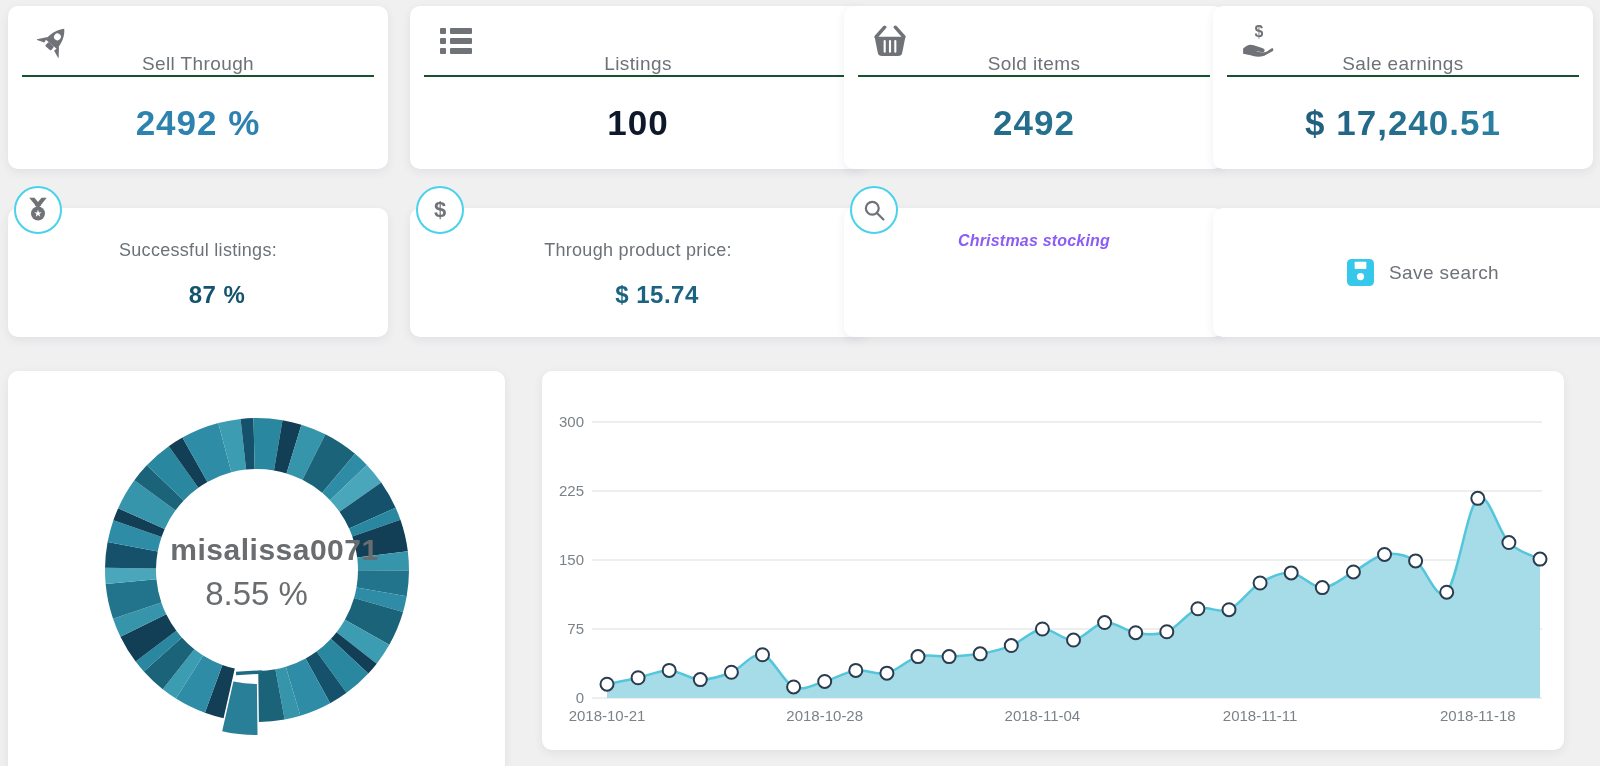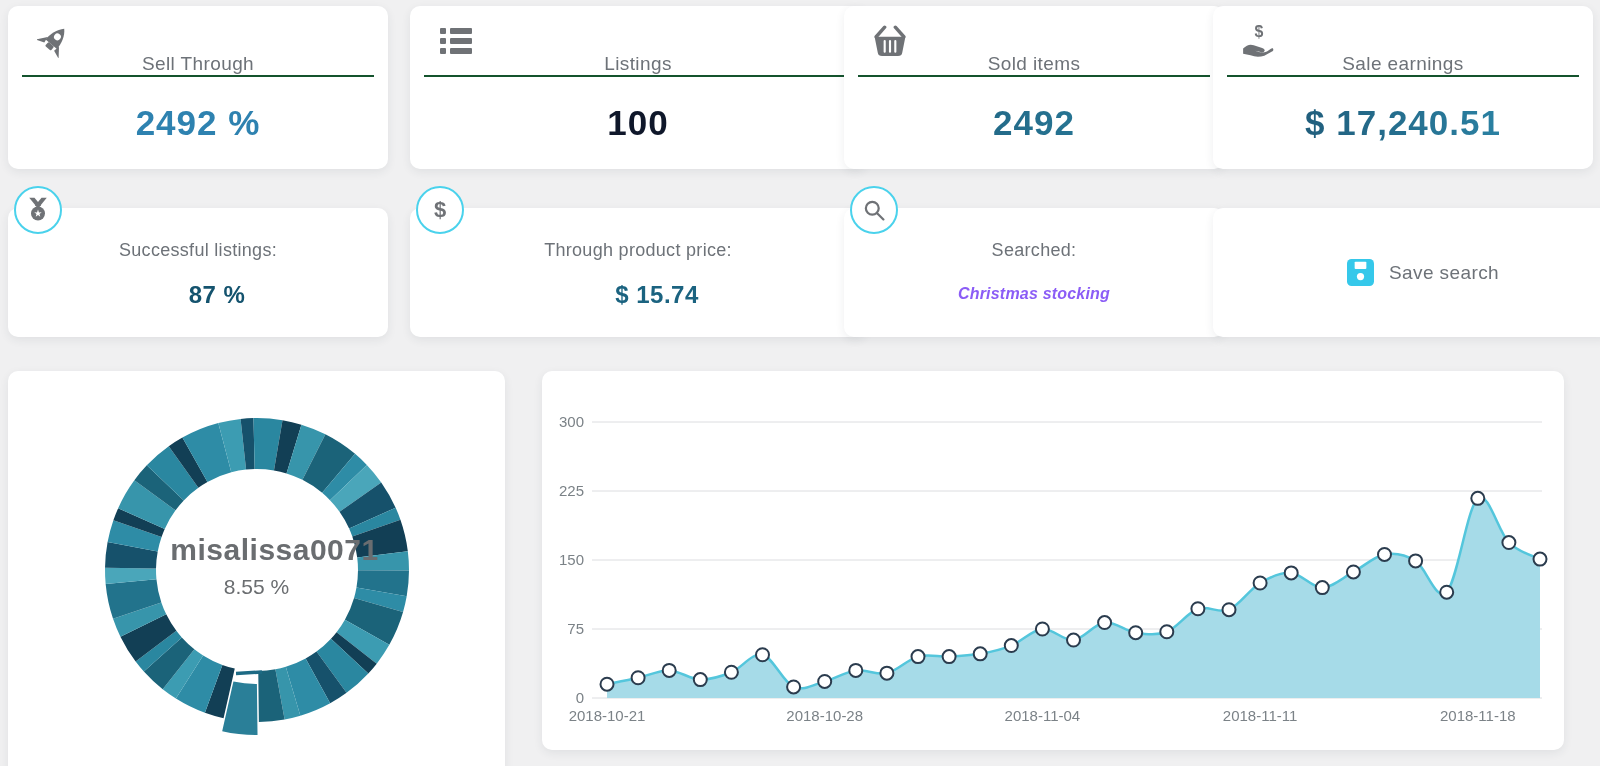--- a/index.html
+++ b/index.html
@@ -30,21 +30,21 @@
                letter-spacing:.2px;cursor:pointer;display:inline-block;}
   .badge{position:absolute;top:-22px;left:6px;width:48px;height:48px;border-radius:50%;
          background:#fff;border:2.5px solid #4ad2ec;box-sizing:border-box;
          display:flex;align-items:center;justify-content:center;}
   .save-card{display:flex;align-items:center;justify-content:center;gap:15px;cursor:pointer;padding-left:20px;}
   .save-label{font-size:19px;color:#6d7278;letter-spacing:.4px;}
   
   .donut-card{left:8px;top:371px;width:497px;height:420px;}
   .donut-center{position:absolute;left:0;right:0;top:162px;text-align:center;color:#6a6d70;}
   .donut-title{font-size:30px;font-weight:bold;letter-spacing:.5px;padding-left:36px;}
-  .donut-pct{font-size:21px;margin-top:8px;}
+  .donut-pct{font-size:33px;margin-top:8px;}
   .line-card{left:542px;top:371px;width:1022px;height:379px;}
   svg{display:block;}
   .dollar-glyph{font-size:22px;font-weight:bold;color:#6f7276;}
 </style>
 </head>
 <body>
 
 <div class="card stat-card c1">
   <div class="stat-head">
     <span class="stat-icon">
@@ -135,21 +135,20 @@
 
 <div class="card info-card c3">
   <div class="badge">
     <span>
       <svg width="24" height="24" viewBox="0 0 28 28" fill="none" stroke="#6f7276" stroke-width="2.6" stroke-linecap="round">
         <circle cx="12" cy="12" r="7.5"></circle>
           <path d="M18 18 L25 25"></path>
       </svg>
     </span>
   </div>
-  <div class="info-title">Searched:</div>
   <div><span class="search-term" style="color: #8b5cf6;">Christmas stocking</span></div>
 </div>
 
 <div class="card info-card c4 save-card">
   <span>
     <svg width="27" height="27" viewBox="0 0 30 30">
       <rect x="0" y="0" width="30" height="30" rx="5" fill="#35c8ea"></rect>
       <rect x="8.5" y="3" width="13" height="8" rx="1" fill="#ffffff"></rect>
       <circle cx="15" cy="19.5" r="4" fill="#ffffff"></circle>
     </svg>

